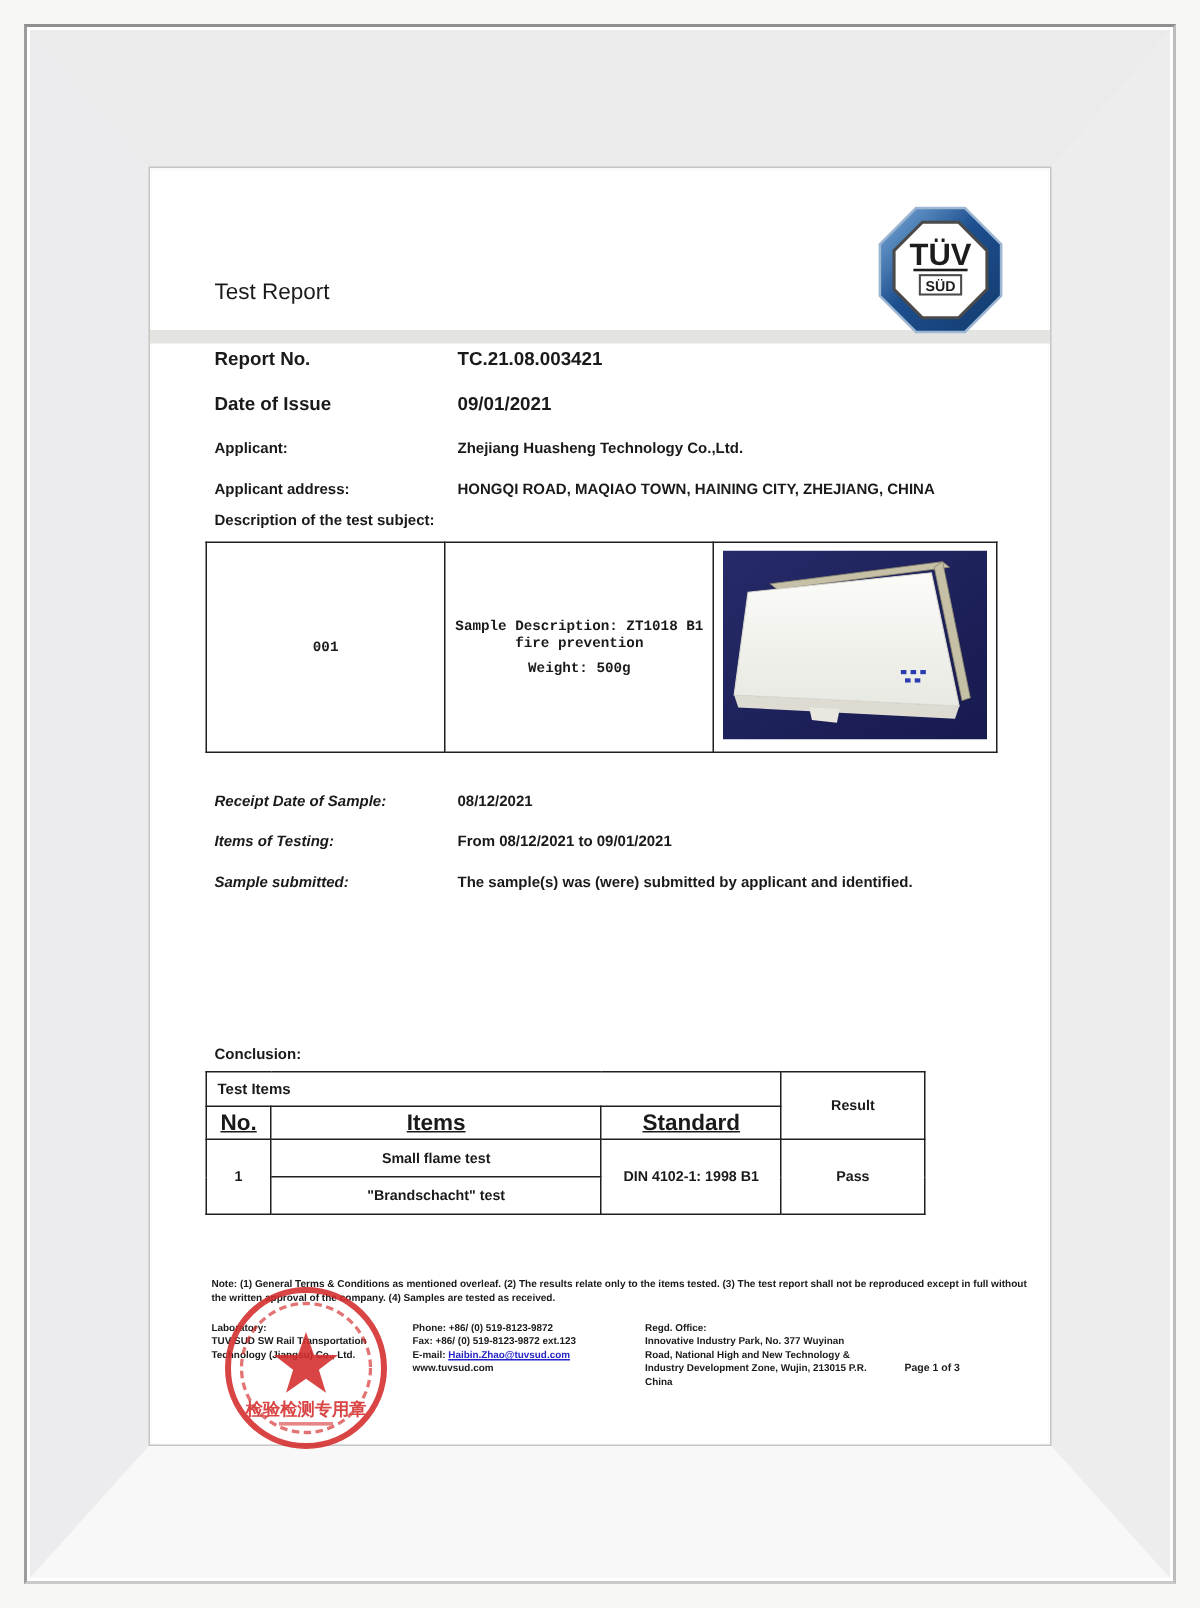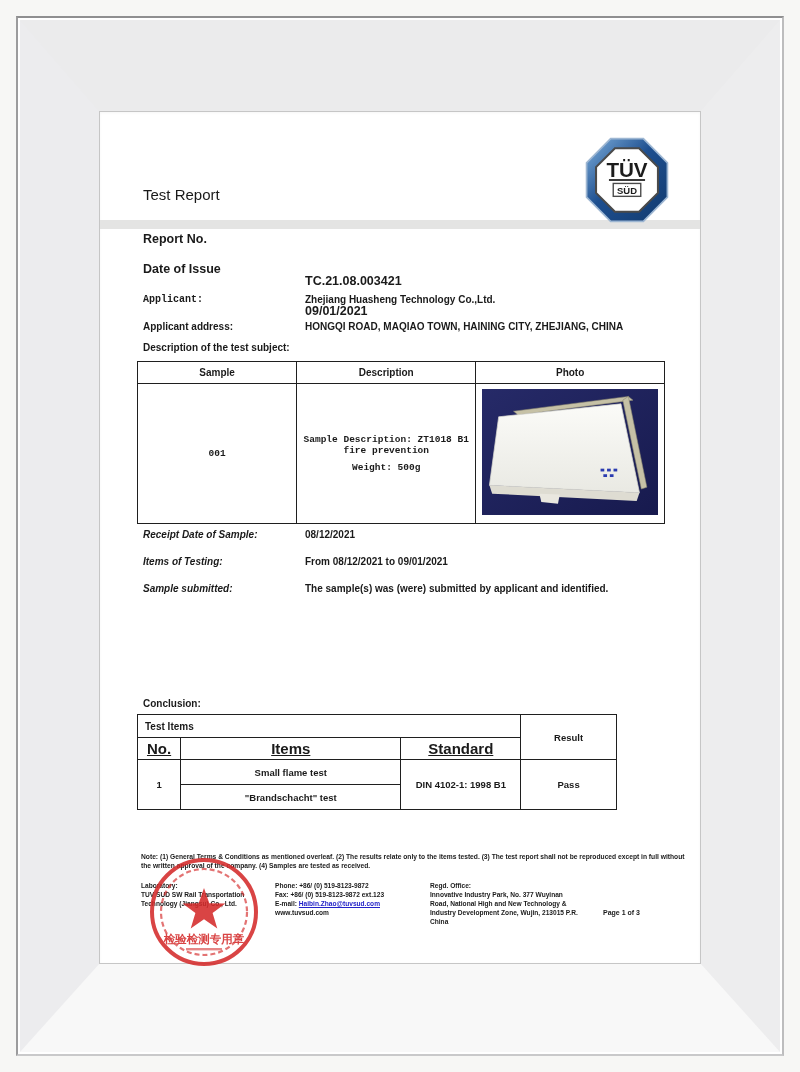--- a/index.html
+++ b/index.html
@@ -13,21 +13,21 @@
       border-style:solid;border-width:92px 80px 89px 80px;
       border-color:#ebebec #ededee #f8f8f8 #ececee;}
   
   .document{position:absolute;left:100px;top:112px;width:600px;height:851px;background:#fff;
       box-shadow:0 0 0 1px #c6c6c6, inset 0 1px 3px rgba(0,0,0,.04);}
   .abs{position:absolute;}
   .title{left:43px;top:74px;font-size:15px;font-weight:400;}
   .gray-band{left:0;top:108px;width:600px;height:9px;background:#e4e4e3;}
   .kv{font-size:12.5px;font-weight:700;white-space:nowrap;}
   .kv .lbl{position:absolute;left:43px;}
-  .kv .val{position:absolute;left:205px;margin-top:42px;}
+  .kv .val{position:absolute;left:205px;}
   .kv-sm{font-size:10px;font-weight:700;white-space:nowrap;}
   .row-report{top:120px;left:0;width:600px;}
   .row-issue{top:150px;left:0;width:600px;}
   .row-applicant{top:182px;left:0;width:600px;}
   .row-address{top:209px;left:0;width:600px;}
   .heading{left:43px;font-size:10px;font-weight:700;}
   .desc-heading{top:230px;}
   .conclusion-heading{top:586px;}
   
   table{border-collapse:collapse;table-layout:fixed;}
@@ -93,43 +93,38 @@
     <div class="abs kv row-report">
       <span class="lbl">Report No.</span>
       <span class="val">TC.21.08.003421</span>
     </div>
     <div class="abs kv row-issue">
       <span class="lbl">Date of Issue</span>
       <span class="val">09/01/2021</span>
     </div>
 
     <div class="abs kv-sm row-applicant">
-      <span class="lbl abs" style="left:43px;font-family:Liberation Mono, monospace;">Applicant:</span>
+      <span class="lbl abs" style="left:43px;">Applicant:</span>
       <span class="val abs" style="left:205px;">Zhejiang Huasheng Technology Co.,Ltd.</span>
     </div>
     <div class="abs kv-sm row-address">
       <span class="lbl abs" style="left:43px;">Applicant address:</span>
       <span class="val abs" style="left:205px;">HONGQI ROAD, MAQIAO TOWN, HAINING CITY, ZHEJIANG, CHINA</span>
     </div>
 
     <div class="abs heading desc-heading">Description of the test subject:</div>
 
     <div class="abs sample-table">
       <table>
         <colgroup>
             <col style="width:30.2%">
             <col style="width:34%">
             <col style="width:35.8%">
           </colgroup>
         <tbody>
-            <tr class="hdr">
-          <td>Sample</td>
-          <td>Description</td>
-          <td>Photo</td>
-        </tr>
         <tr class="body">
           <td>001</td>
           <td class="desc-cell">
             <p>Sample Description: ZT1018 B1 fire prevention</p>
             <p>Weight: 500g</p>
           </td>
           <td class="photo-cell">
             <svg width="176" height="126" viewBox="0 0 190 136">
               <defs>
                 <linearGradient id="bgq" x1="0" y1="0" x2="1" y2="1">

